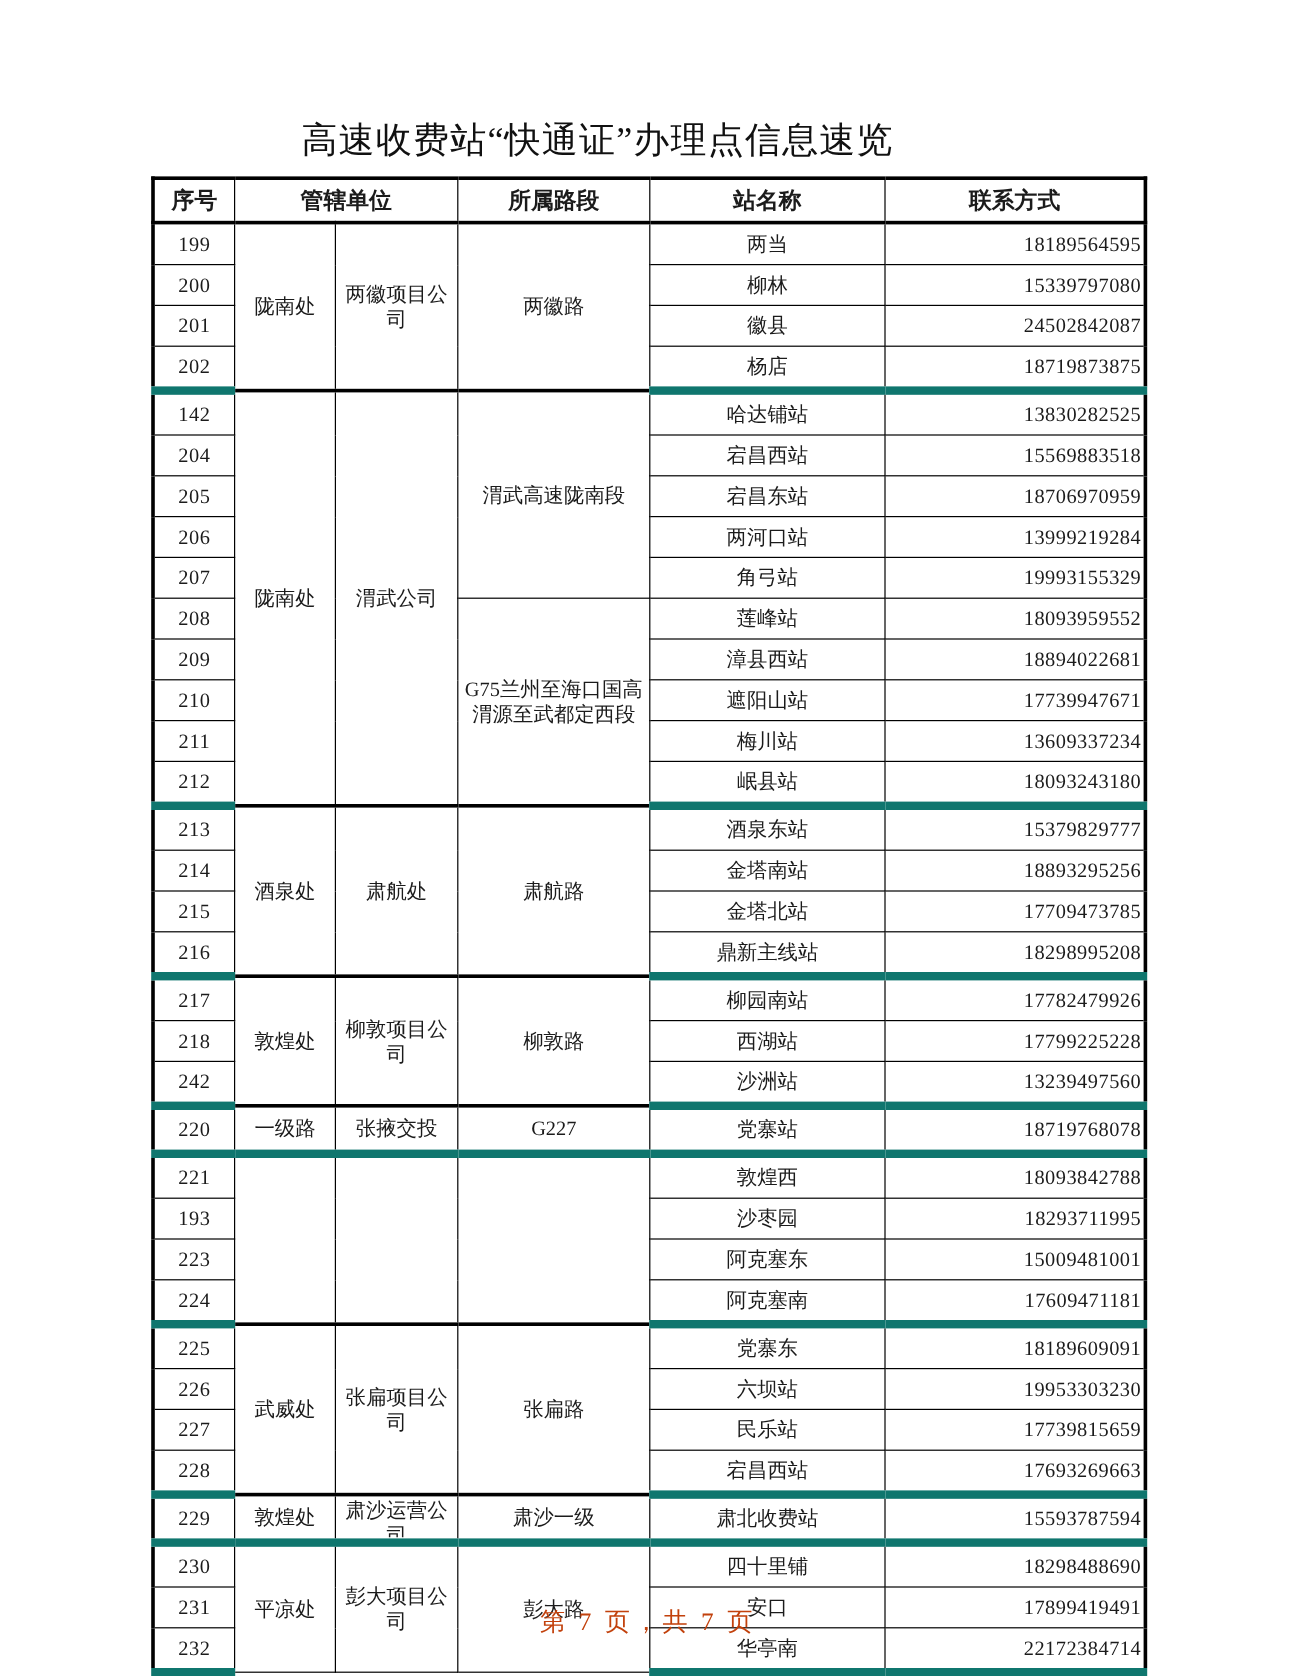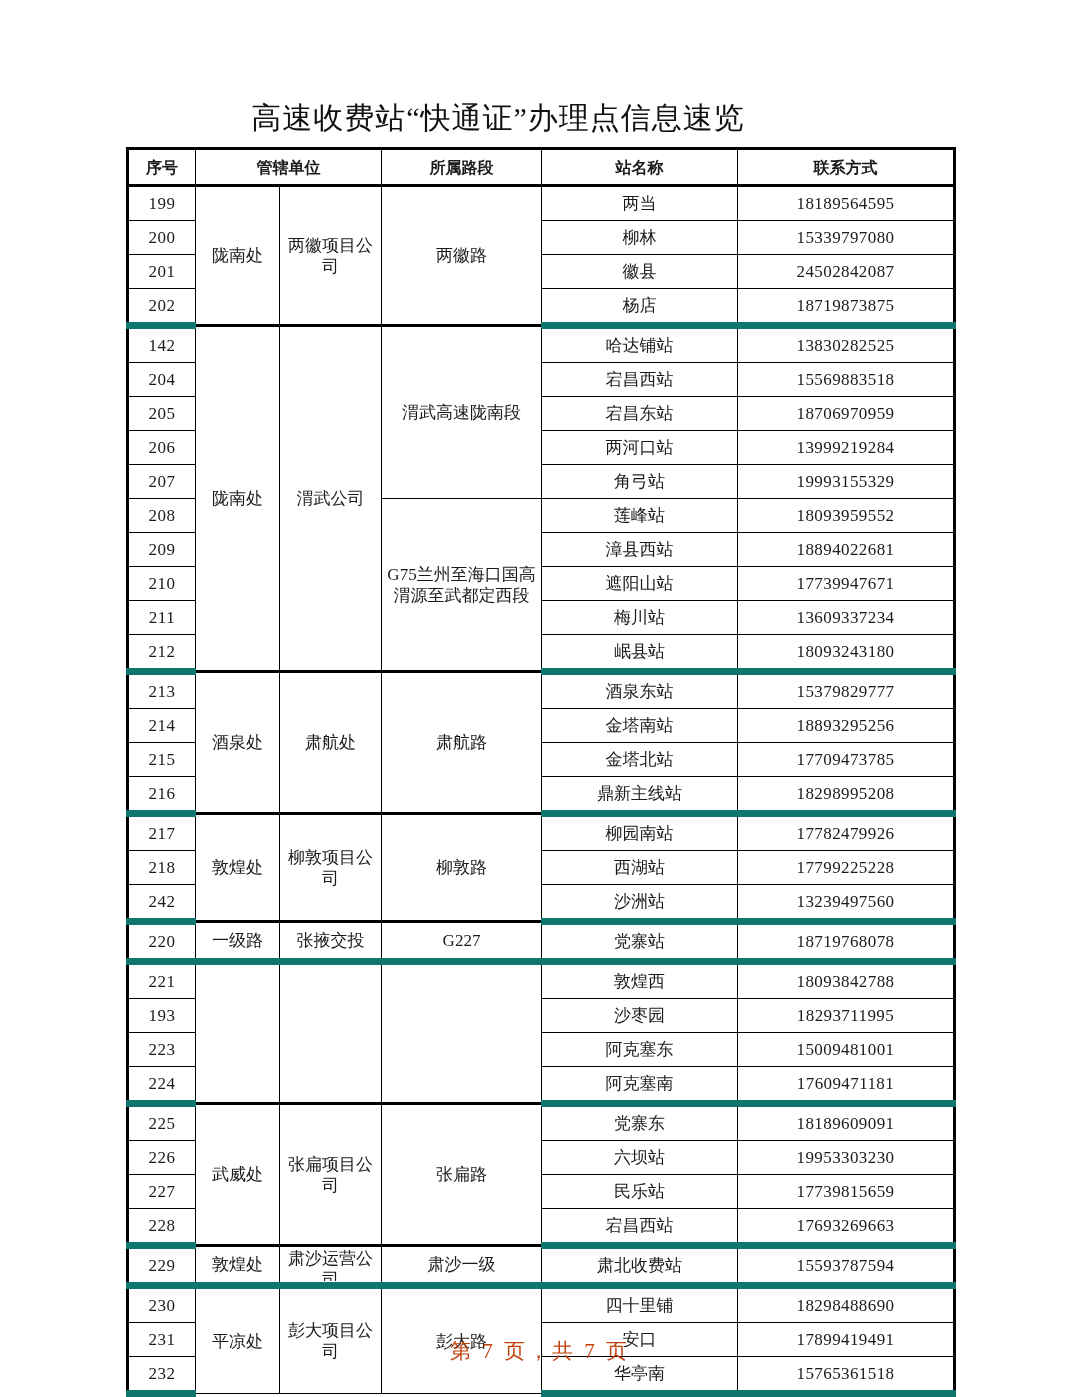--- a/index.html
+++ b/index.html
@@ -67,31 +67,31 @@
     font-size: 17px;
     line-height: 21px;
     color: #1b1b1b;
     overflow: hidden;
     word-break: break-all;
   }
 
   table.info thead th {
     height: 34px;
     font-weight: bold;
-    font-size: 16px;
+    font-size: 19px;
     border-top: 3px solid #000;
     border-bottom: 3px solid #000;
   }
   table.info thead th.first { border-left: 3px solid #000; }
   table.info thead th.last  { border-right: 3px solid #000; }
 
   table.info tbody td { height: 33px; }
 
   table.info tbody td.edge-l { border-left: 3px solid #000; }
-  table.info tbody td.edge-r { border-right: 3px solid #000; }
+  table.info tbody td.edge-r { border-right: 3px solid #000; text-align: right; }
 
   
   table.info tbody tr.blk-top > td { border-top: 3px solid #000; }
   table.info tbody tr.blk-end > td { border-bottom: 7px solid #0f766e; }
 
   td.num   { font-size: 18px; letter-spacing: 0.5px; }
   td.phone { font-size: 17px; letter-spacing: 0.4px; }
   td.name  { font-size: 18px; }
   td.merge { font-size: 18px; line-height: 22px; }
   td.road-multi { font-size: 17px; line-height: 23px; }
@@ -334,21 +334,21 @@
             <td class="phone edge-r"><span class="clip-inner">18298488690</span></td>
           </tr>
           <tr class="">
             <td class="num edge-l"><span class="clip-inner">231</span></td>
             <td class="name"><span class="clip-inner">安口</span></td>
             <td class="phone edge-r"><span class="clip-inner">17899419491</span></td>
           </tr>
           <tr class="blk-end">
             <td class="num edge-l"><span class="clip-inner">232</span></td>
             <td class="name"><span class="clip-inner">华亭南</span></td>
-            <td class="phone edge-r"><span class="clip-inner">15765361518</span></td>
+            <td class="phone edge-r"><span class="clip-inner">22172384714</span></td>
           </tr>
         </tbody>
     </table>
   </div>
 
   <div class="page-footer">第 7 页，共 7 页</div>
 
 </div>
 
 </body></html>

